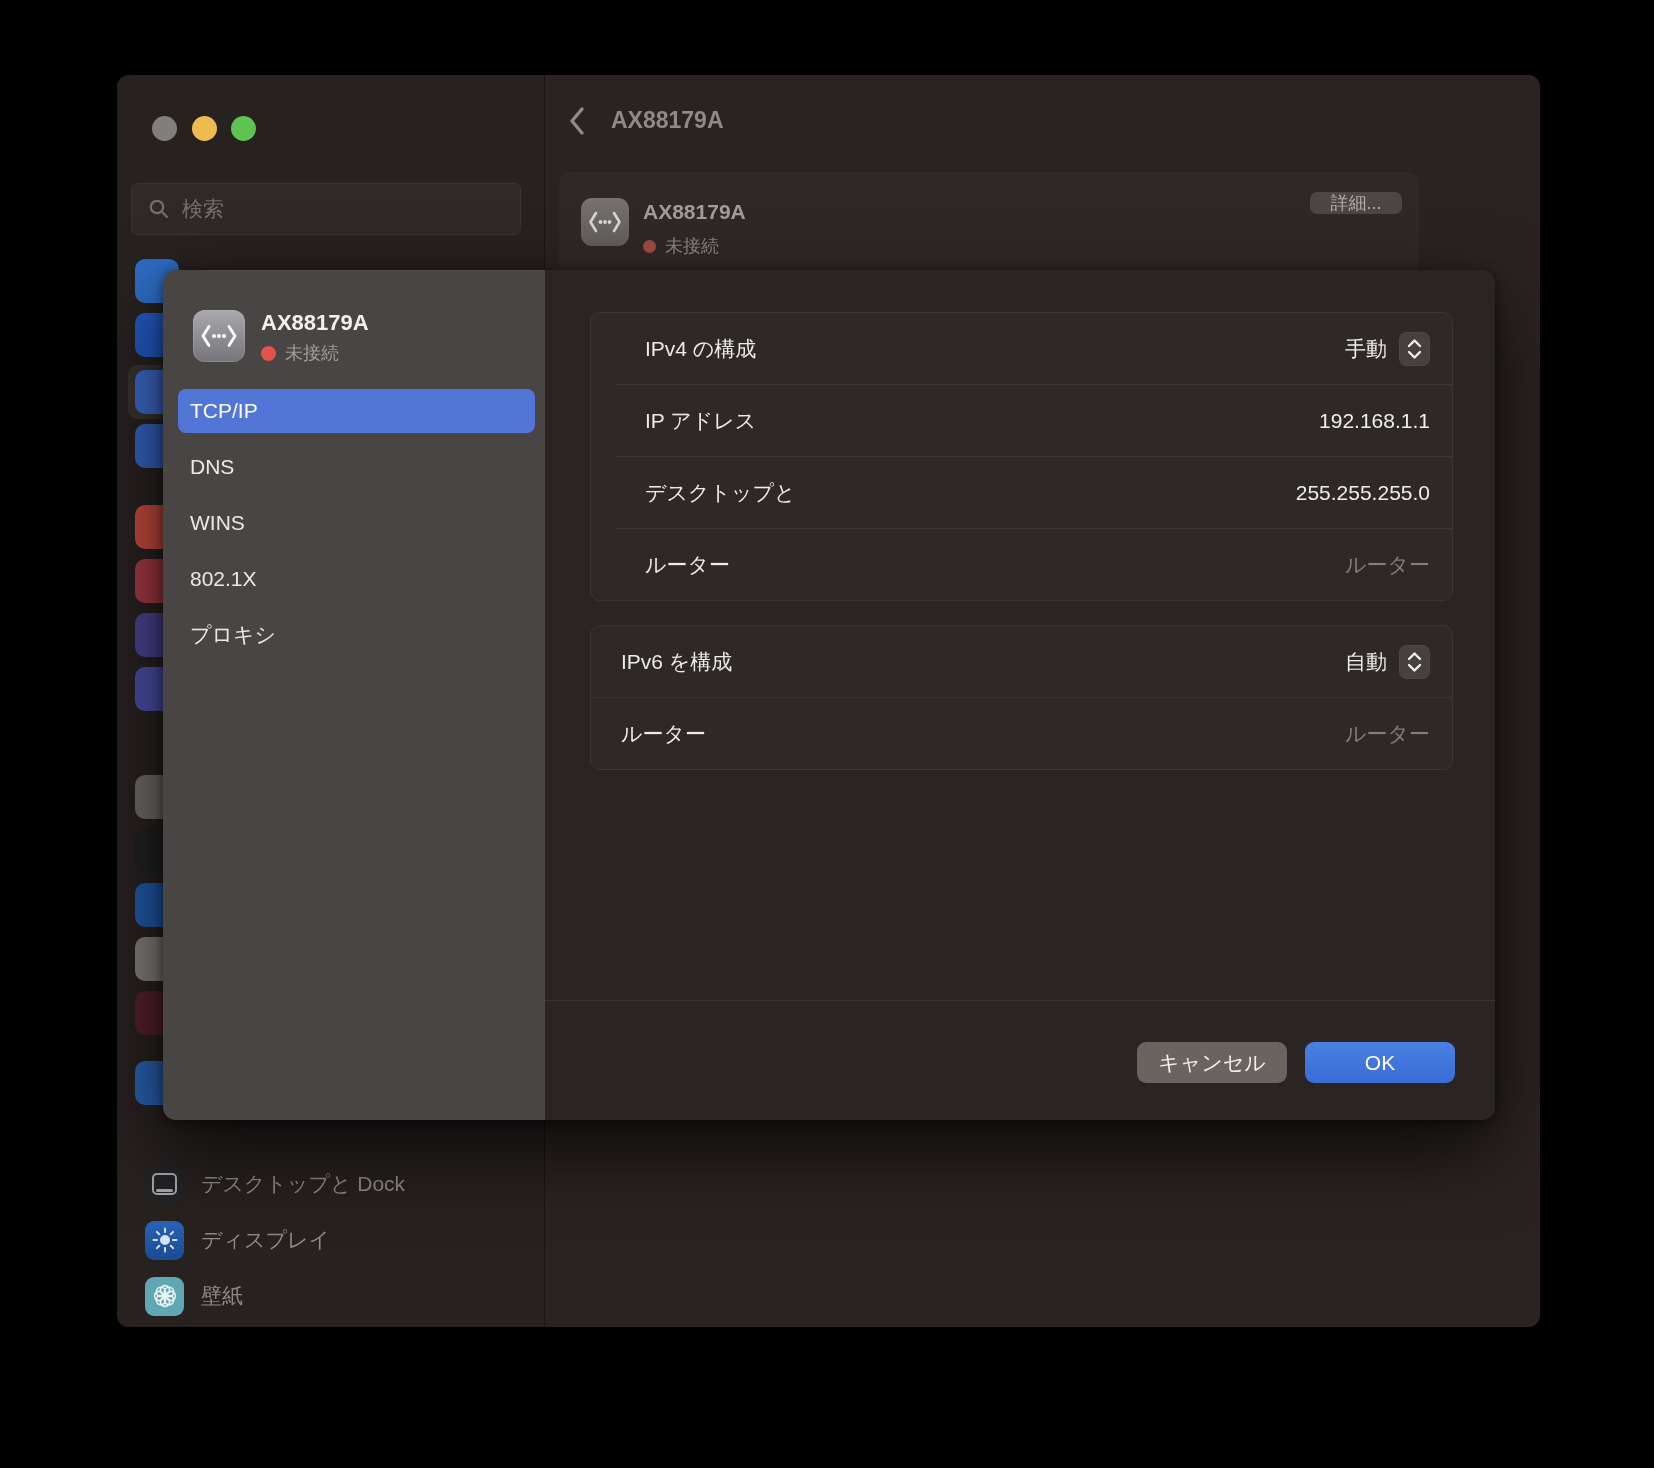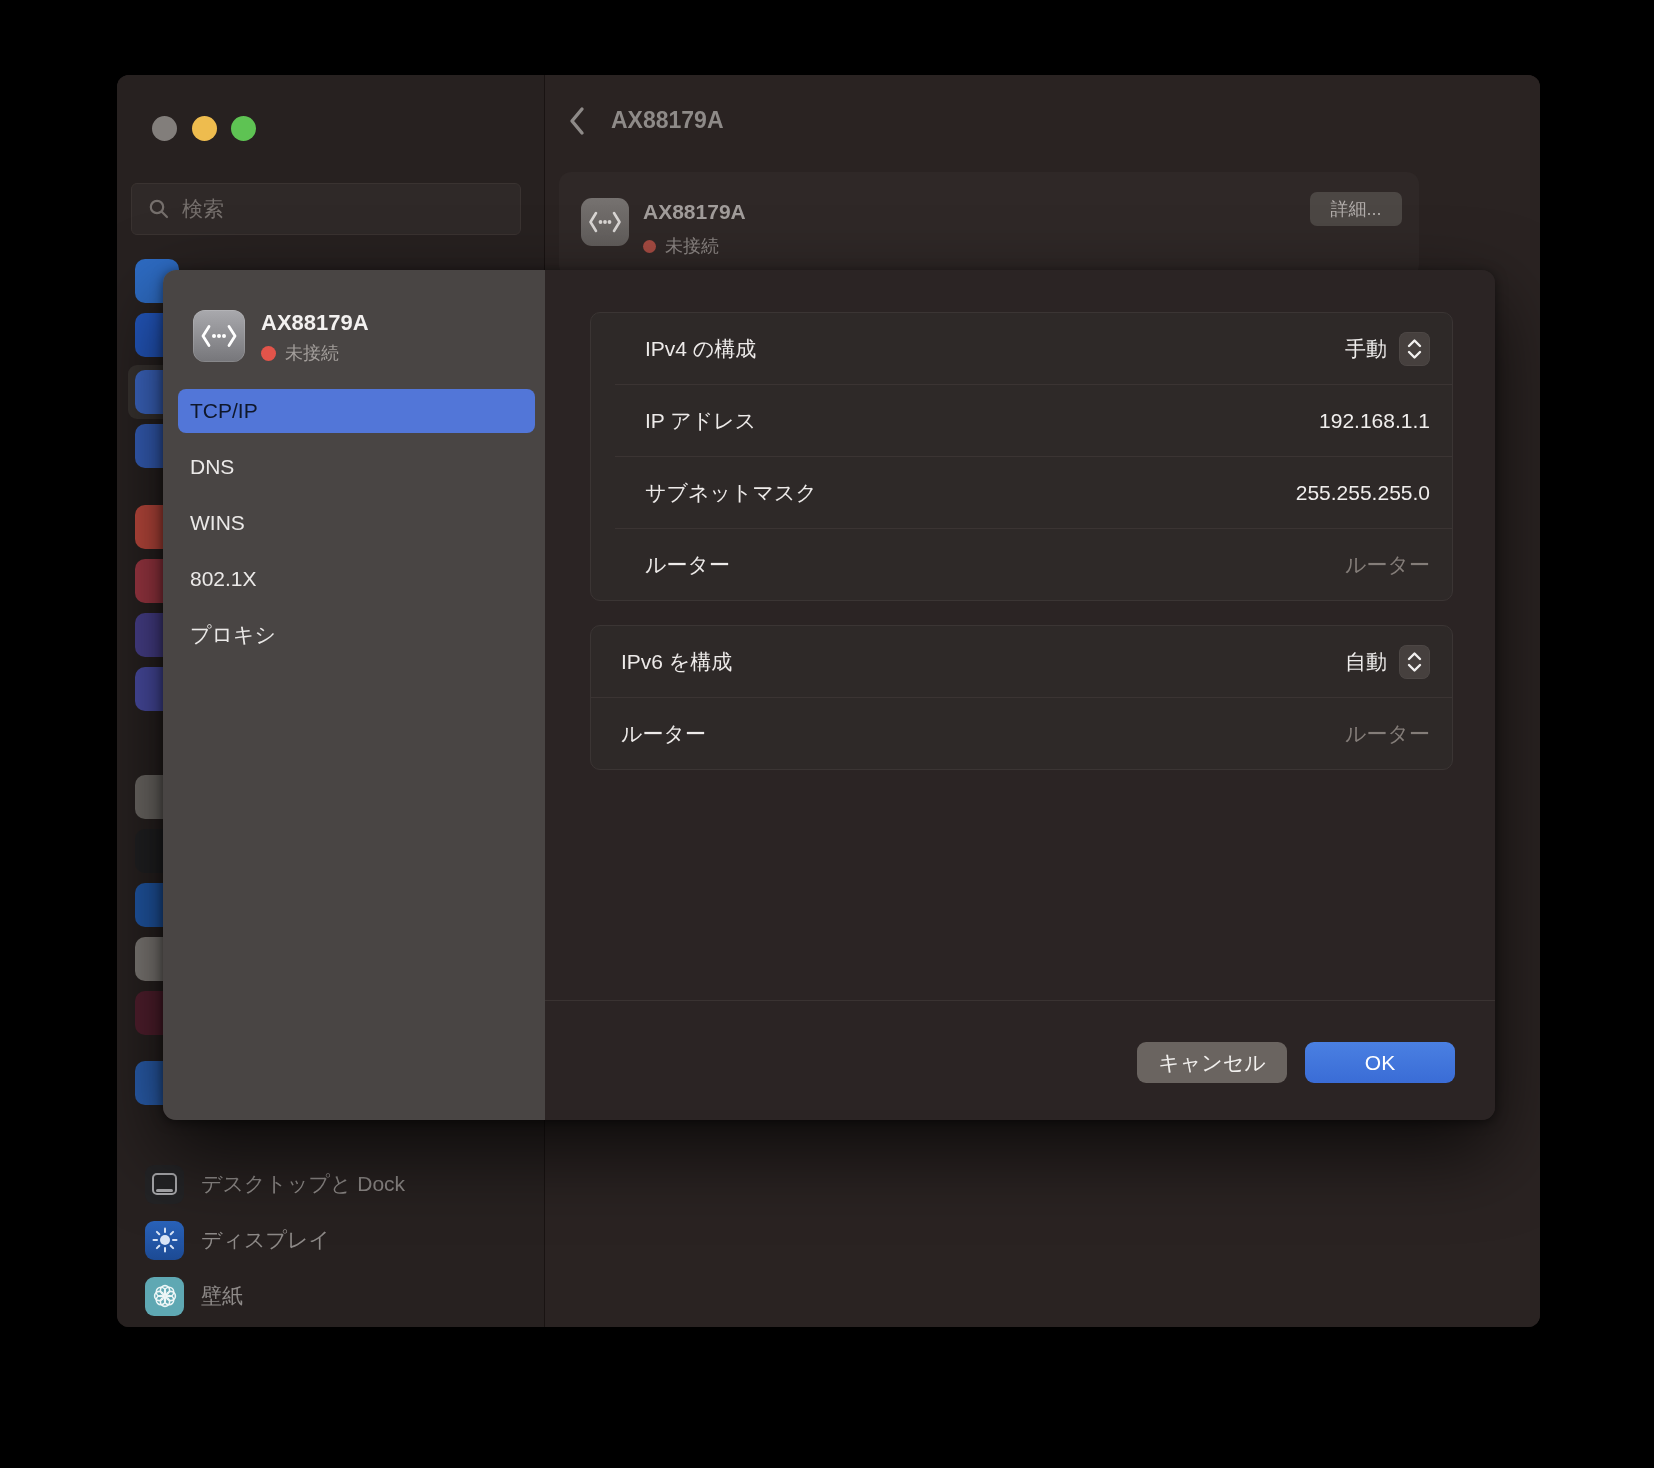--- a/index.html
+++ b/index.html
@@ -39,42 +39,42 @@
   .back-btn{position:absolute;left:12px;top:24px;width:40px;height:44px;display:flex;align-items:center;justify-content:center;}
   .page-title{position:absolute;left:66px;top:32px;color:#8e8a88;font-size:23px;font-weight:700;}
 
   .device-card{position:absolute;left:14px;top:97px;width:860px;height:105px;background:#2f2827;border-radius:12px;}
   .adapter-ic-sm{position:absolute;left:22px;top:26px;width:48px;height:48px;border-radius:11px;
                  background:linear-gradient(#767270,#615d5b);display:flex;align-items:center;justify-content:center;}
   .card-name{position:absolute;left:84px;top:28px;color:#a29d9b;font-size:21px;font-weight:700;}
   .card-status{position:absolute;left:84px;top:62px;display:flex;align-items:center;gap:9px;}
   .dot-dim{width:13px;height:13px;border-radius:50%;background:#a54b42;}
   .card-status .st{color:#8b8583;font-size:18px;}
-  .details-btn{position:absolute;right:17px;top:20px;width:92px;height:34px;border-radius:7px;background:#4c4744;
+  .details-btn{position:absolute;right:17px;top:20px;width:92px;height:22px;border-radius:7px;background:#4c4744;
                color:#b2adab;font-size:18px;display:flex;align-items:center;justify-content:center;}
 
   
   .sheet{position:absolute;left:163px;top:270px;width:1332px;height:850px;border-radius:13px;overflow:hidden;
          display:flex;box-shadow:0 30px 80px rgba(0,0,0,.7), 0 2px 12px rgba(0,0,0,.5);}
   .sheet-left{position:relative;width:382px;background:#494544;flex:0 0 auto;}
   .sheet-right{position:relative;flex:1;background:#2b2424;}
 
   .sheet-dev{position:absolute;left:30px;top:40px;display:flex;gap:16px;}
   .adapter-ic{width:52px;height:52px;border-radius:12px;background:linear-gradient(#a9a9ad,#76767a);
               display:flex;align-items:center;justify-content:center;box-shadow:inset 0 0 0 .5px rgba(255,255,255,.25);}
   .sheet-dev .col{display:flex;flex-direction:column;justify-content:center;gap:5px;}
   .sheet-dev .nm{color:#f3f1f0;font-size:22px;font-weight:700;}
   .sheet-dev .strow{display:flex;align-items:center;gap:9px;}
   .dot-red{width:15px;height:15px;border-radius:50%;background:#e2544a;}
   .sheet-dev .st{color:#a39e9b;font-size:18px;}
 
   .nav{position:absolute;left:0;top:119px;width:100%;}
   .nav-item{position:relative;margin:0 10px 12px 15px;height:44px;border-radius:8px;
             display:flex;align-items:center;padding-left:12px;color:#ebe9e8;font-size:21px;}
-  .nav-item.selected{background:#5276d8;color:#0f172a;}
+  .nav-item.selected{background:#5276d8;color:#ffffff;}
 
   .group-box{position:absolute;left:45px;width:863px;background:#2e2928;border:1px solid #3b3534;border-radius:10px;box-sizing:border-box;}
   .gb1{top:42px;padding-left:24px;} .gb2{top:355px;}
   .row{position:relative;height:71px;display:flex;align-items:center;padding:0 22px 0 30px;}
   .row + .row{border-top:1px solid #3b3433;}
   .row .lbl{color:#edeae9;font-size:21px;}
   .row .spacer{flex:1;}
   .row .val{color:#f0eeed;font-size:21px;text-align:right;}
   .row .placeholder{color:#847d79;}
   .stepper{width:31px;height:34px;border-radius:8px;background:#46403e;margin-left:12px;
@@ -256,21 +256,21 @@
               <polyline points="3,14 8.5,19.5 14,14" fill="none" stroke="#f2f0ef" stroke-width="2.4" stroke-linecap="round" stroke-linejoin="round"></polyline>
             </svg>
           </div>
         </div>
         <div class="row">
           <span class="lbl">IP アドレス</span>
           <span class="spacer"></span>
           <span class="val">192.168.1.1</span>
         </div>
         <div class="row">
-          <span class="lbl">サブネットマスク</span>
+          <span class="lbl">デスクトップと</span>
           <span class="spacer"></span>
           <span class="val">255.255.255.0</span>
         </div>
         <div class="row">
           <span class="lbl">ルーター</span>
           <span class="spacer"></span>
           <span class="val placeholder">ルーター</span>
         </div>
       </div>
 

